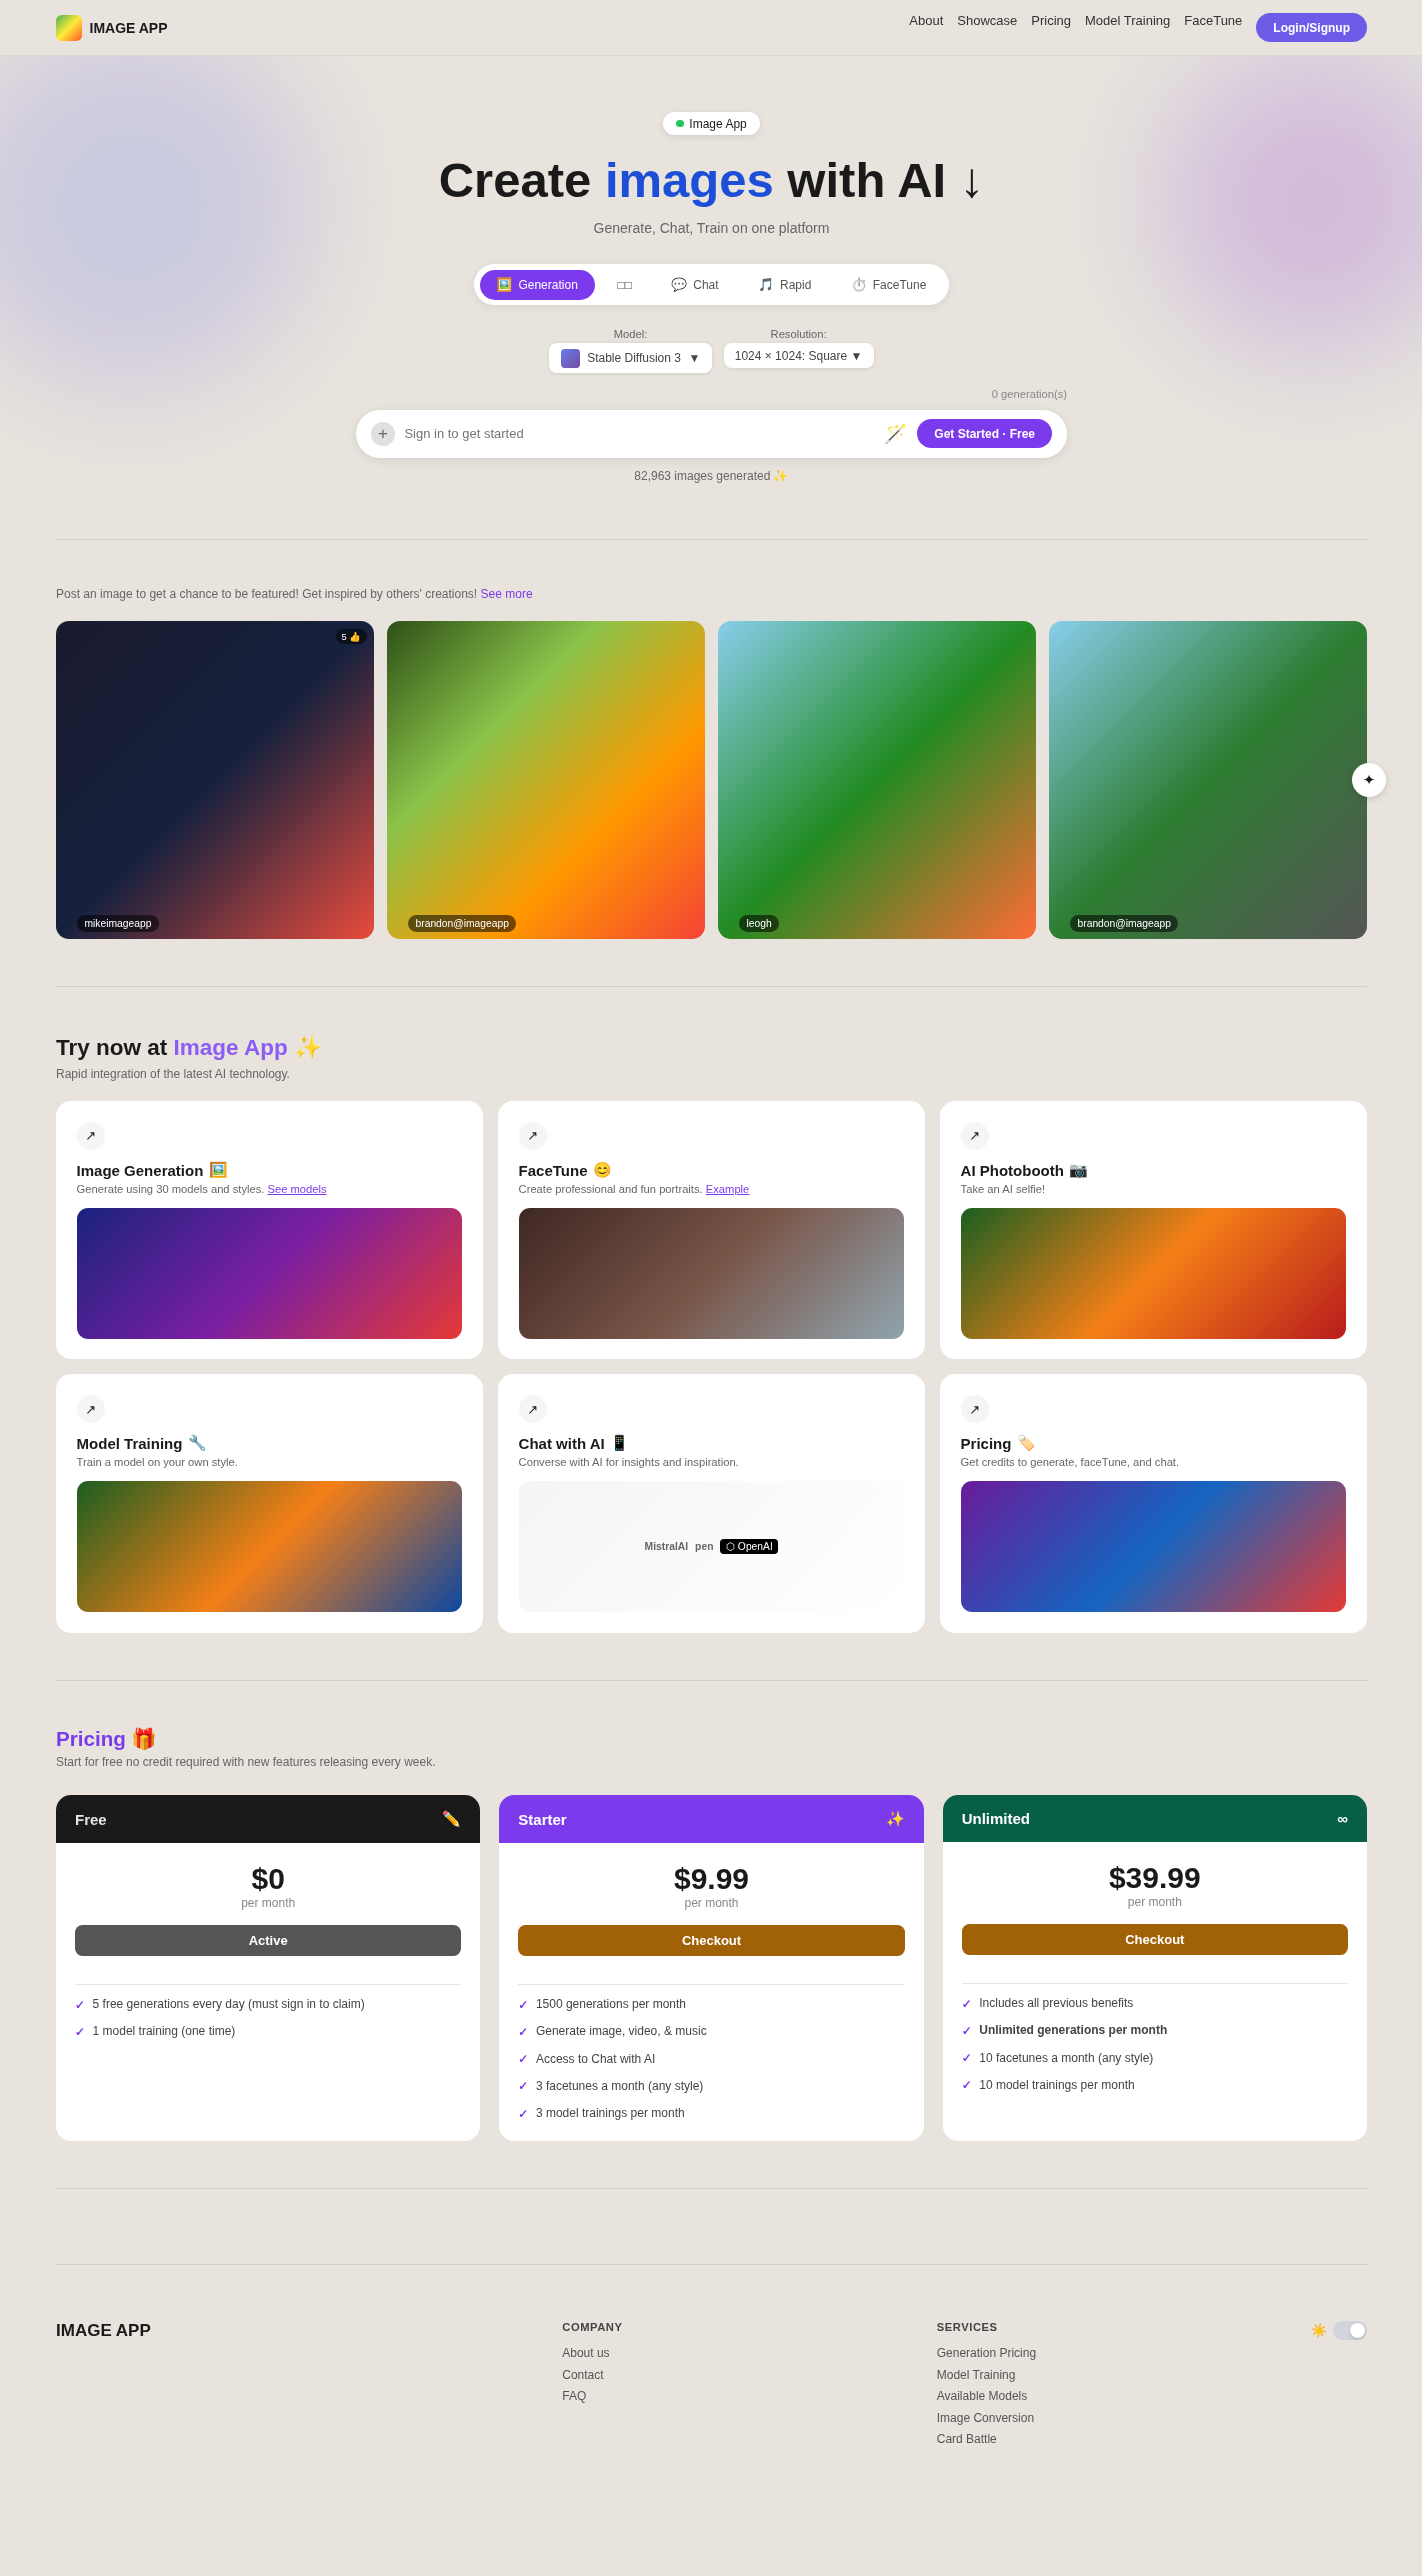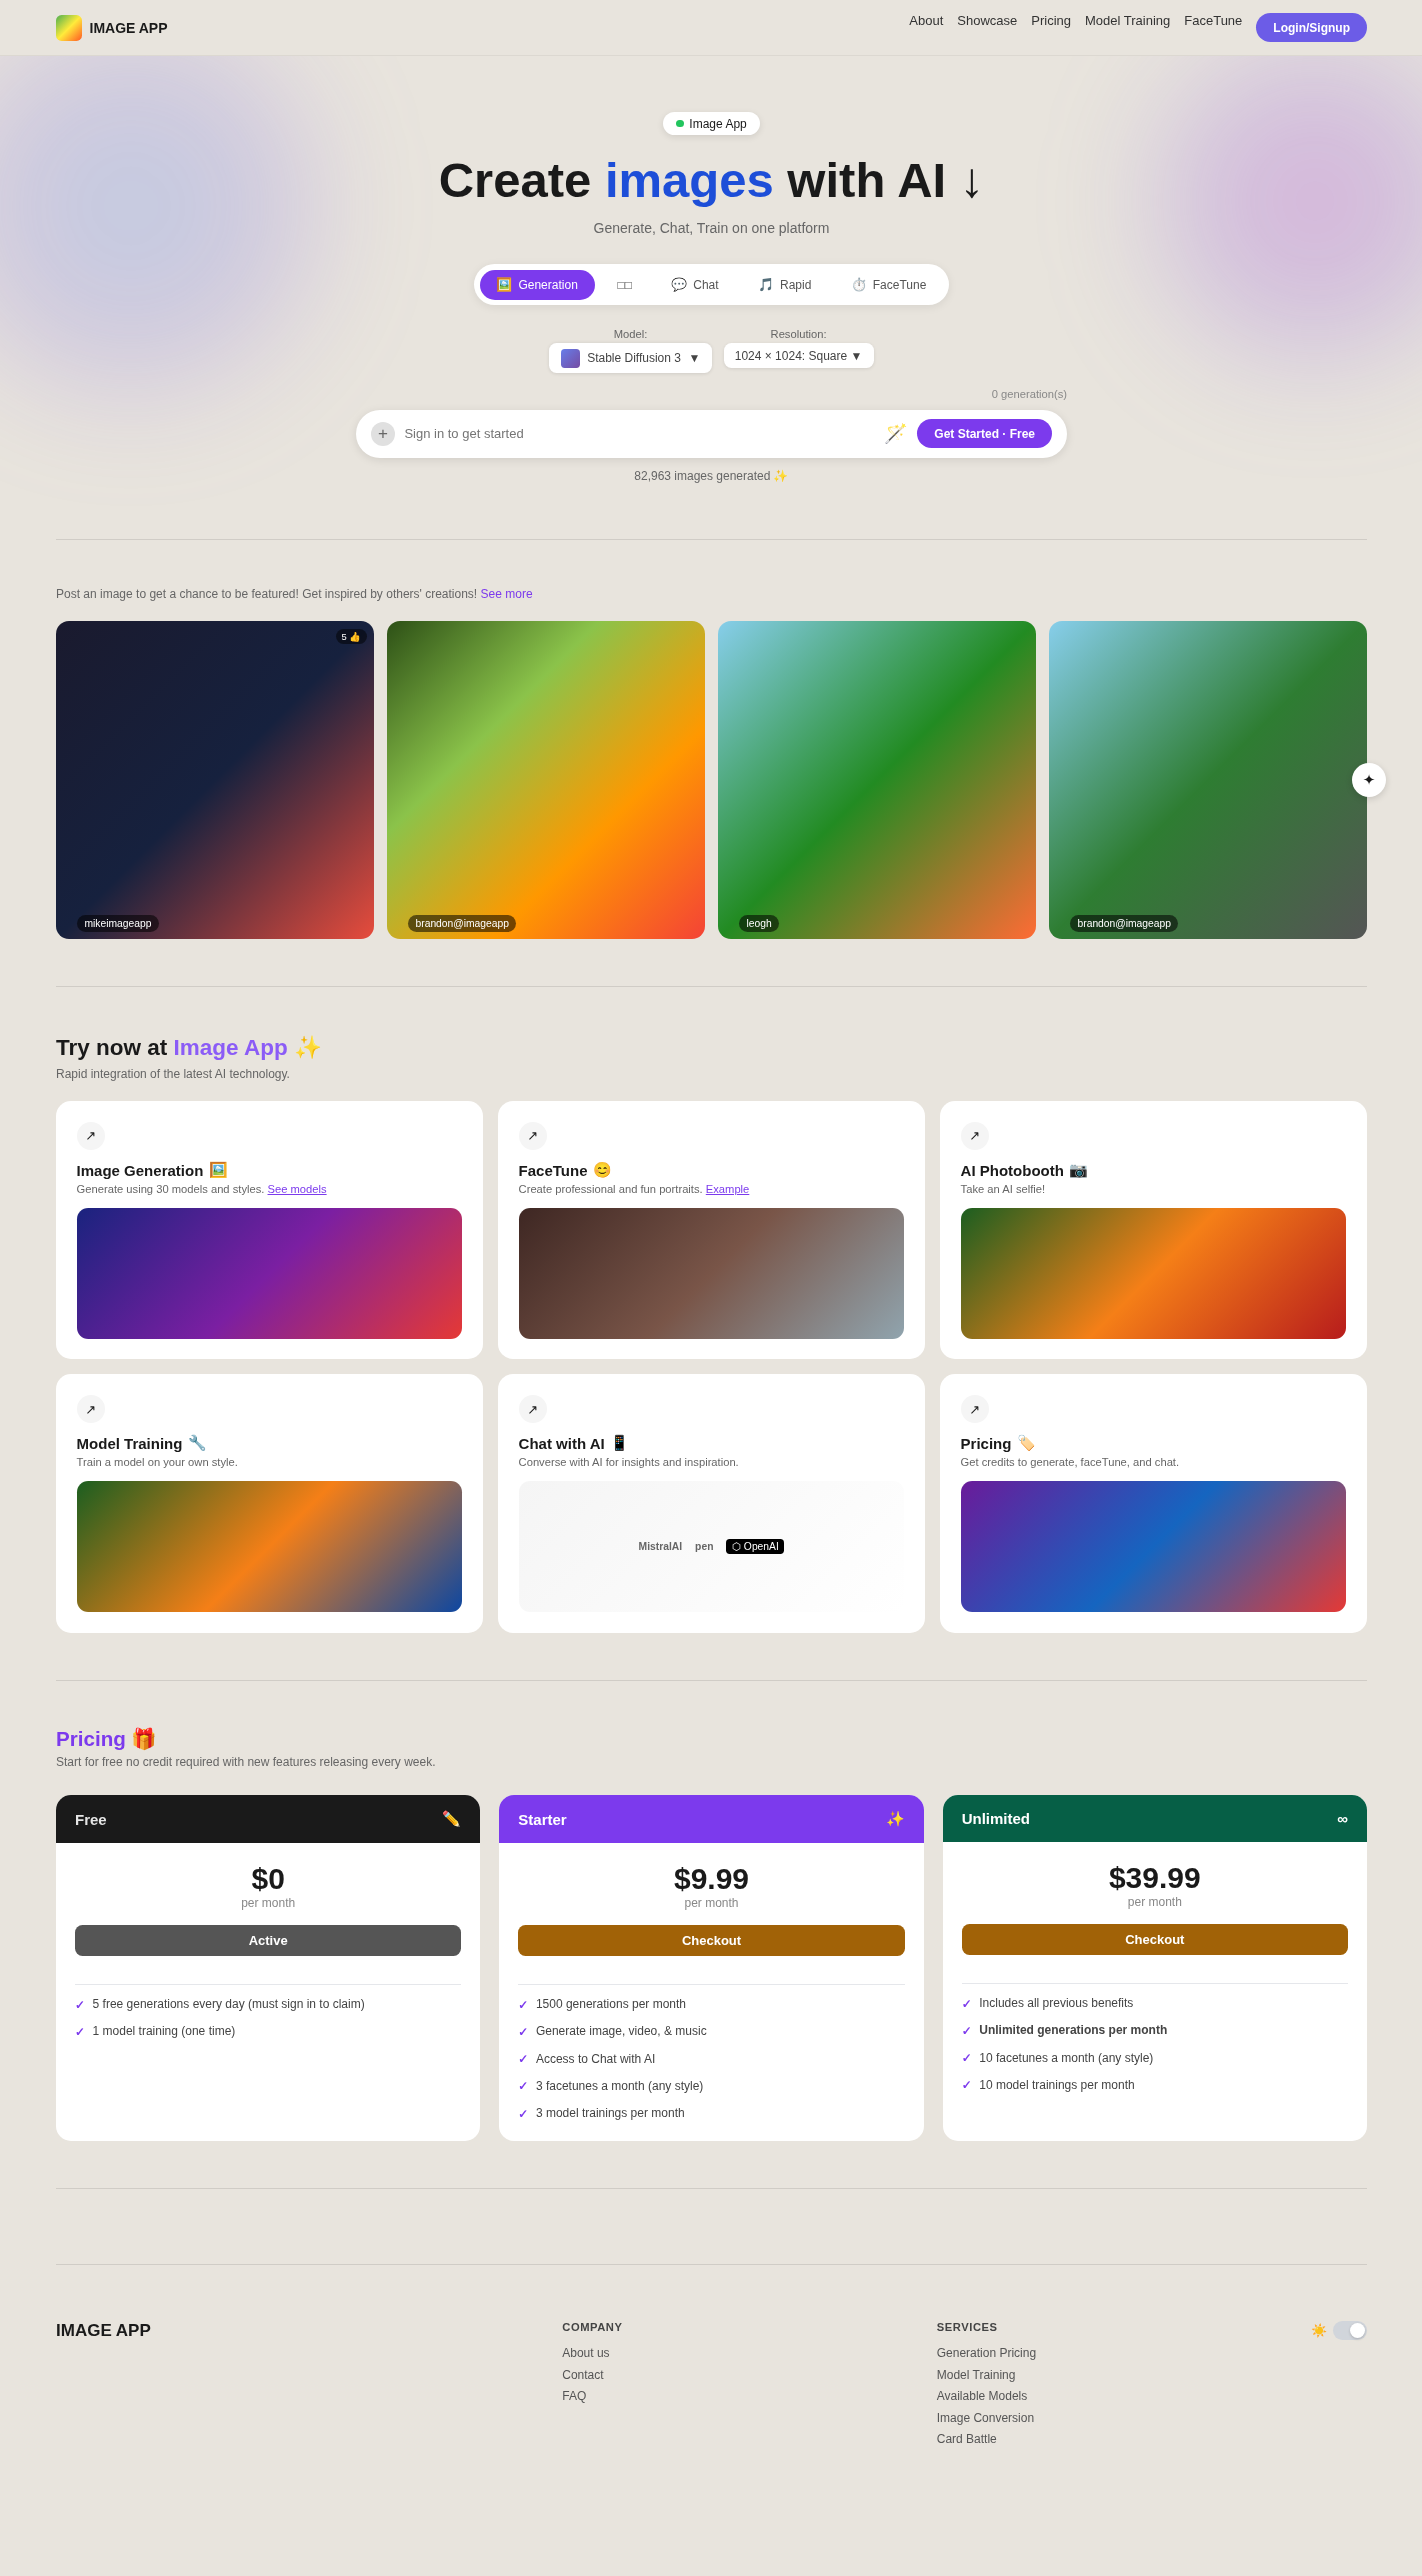--- a/index.html
+++ b/index.html
@@ -74,21 +74,21 @@
 
     
     .img-street-fighter { background: linear-gradient(135deg, #1a1a2e, #16213e, #e74c3c); }
     .img-flowers { background: linear-gradient(135deg, #2d5016, #8bc34a, #ff9800, #f44336); }
     .img-tuesday { background: linear-gradient(135deg, #87ceeb, #228b22, #ff6b35); }
     .img-house { background: linear-gradient(135deg, #87ceeb, #2e7d32, #555); }
     .img-doctor { background: linear-gradient(135deg, #1a237e, #7b1fa2, #e53935); }
     .img-man { background: linear-gradient(135deg, #3e2723, #795548, #90a4ae); }
     .img-photobooth { background: linear-gradient(135deg, #1b5e20, #f57f17, #b71c1c); }
     .img-landscape { background: linear-gradient(135deg, #1b5e20, #f57f17, #0d47a1); }
-    .img-openai { background: linear-gradient(135deg, #f5f5f5, #fff); display: flex; align-items: center; justify-content: center; gap: 13px; }
+    .img-openai { background: linear-gradient(135deg, #f5f5f5, #fff); display: flex; align-items: center; justify-content: center; gap: 7px; }
     .img-pricing-ui { background: linear-gradient(135deg, #6a1b9a, #1565c0, #e53935); }
 
     
     .pricing-title { font-size: 20.6px; font-weight: 800; margin-bottom: 3.7px; }
     .pricing-title .highlight { color: #7c3aed; }
     .pricing-sub { font-size: 12px; color: #666; margin-bottom: 26px; }
     .pricing-grid { display: grid; grid-template-columns: repeat(3, 1fr); gap: 19px; }
     .plan-card { background: white; border-radius: 15px; overflow: hidden; }
     .plan-header { padding: 15px 19px; display: flex; justify-content: space-between; align-items: center; font-size: 15px; font-weight: 700; }
     .plan-header.free { background: #1a1a1a; color: #e5e5e5; }

